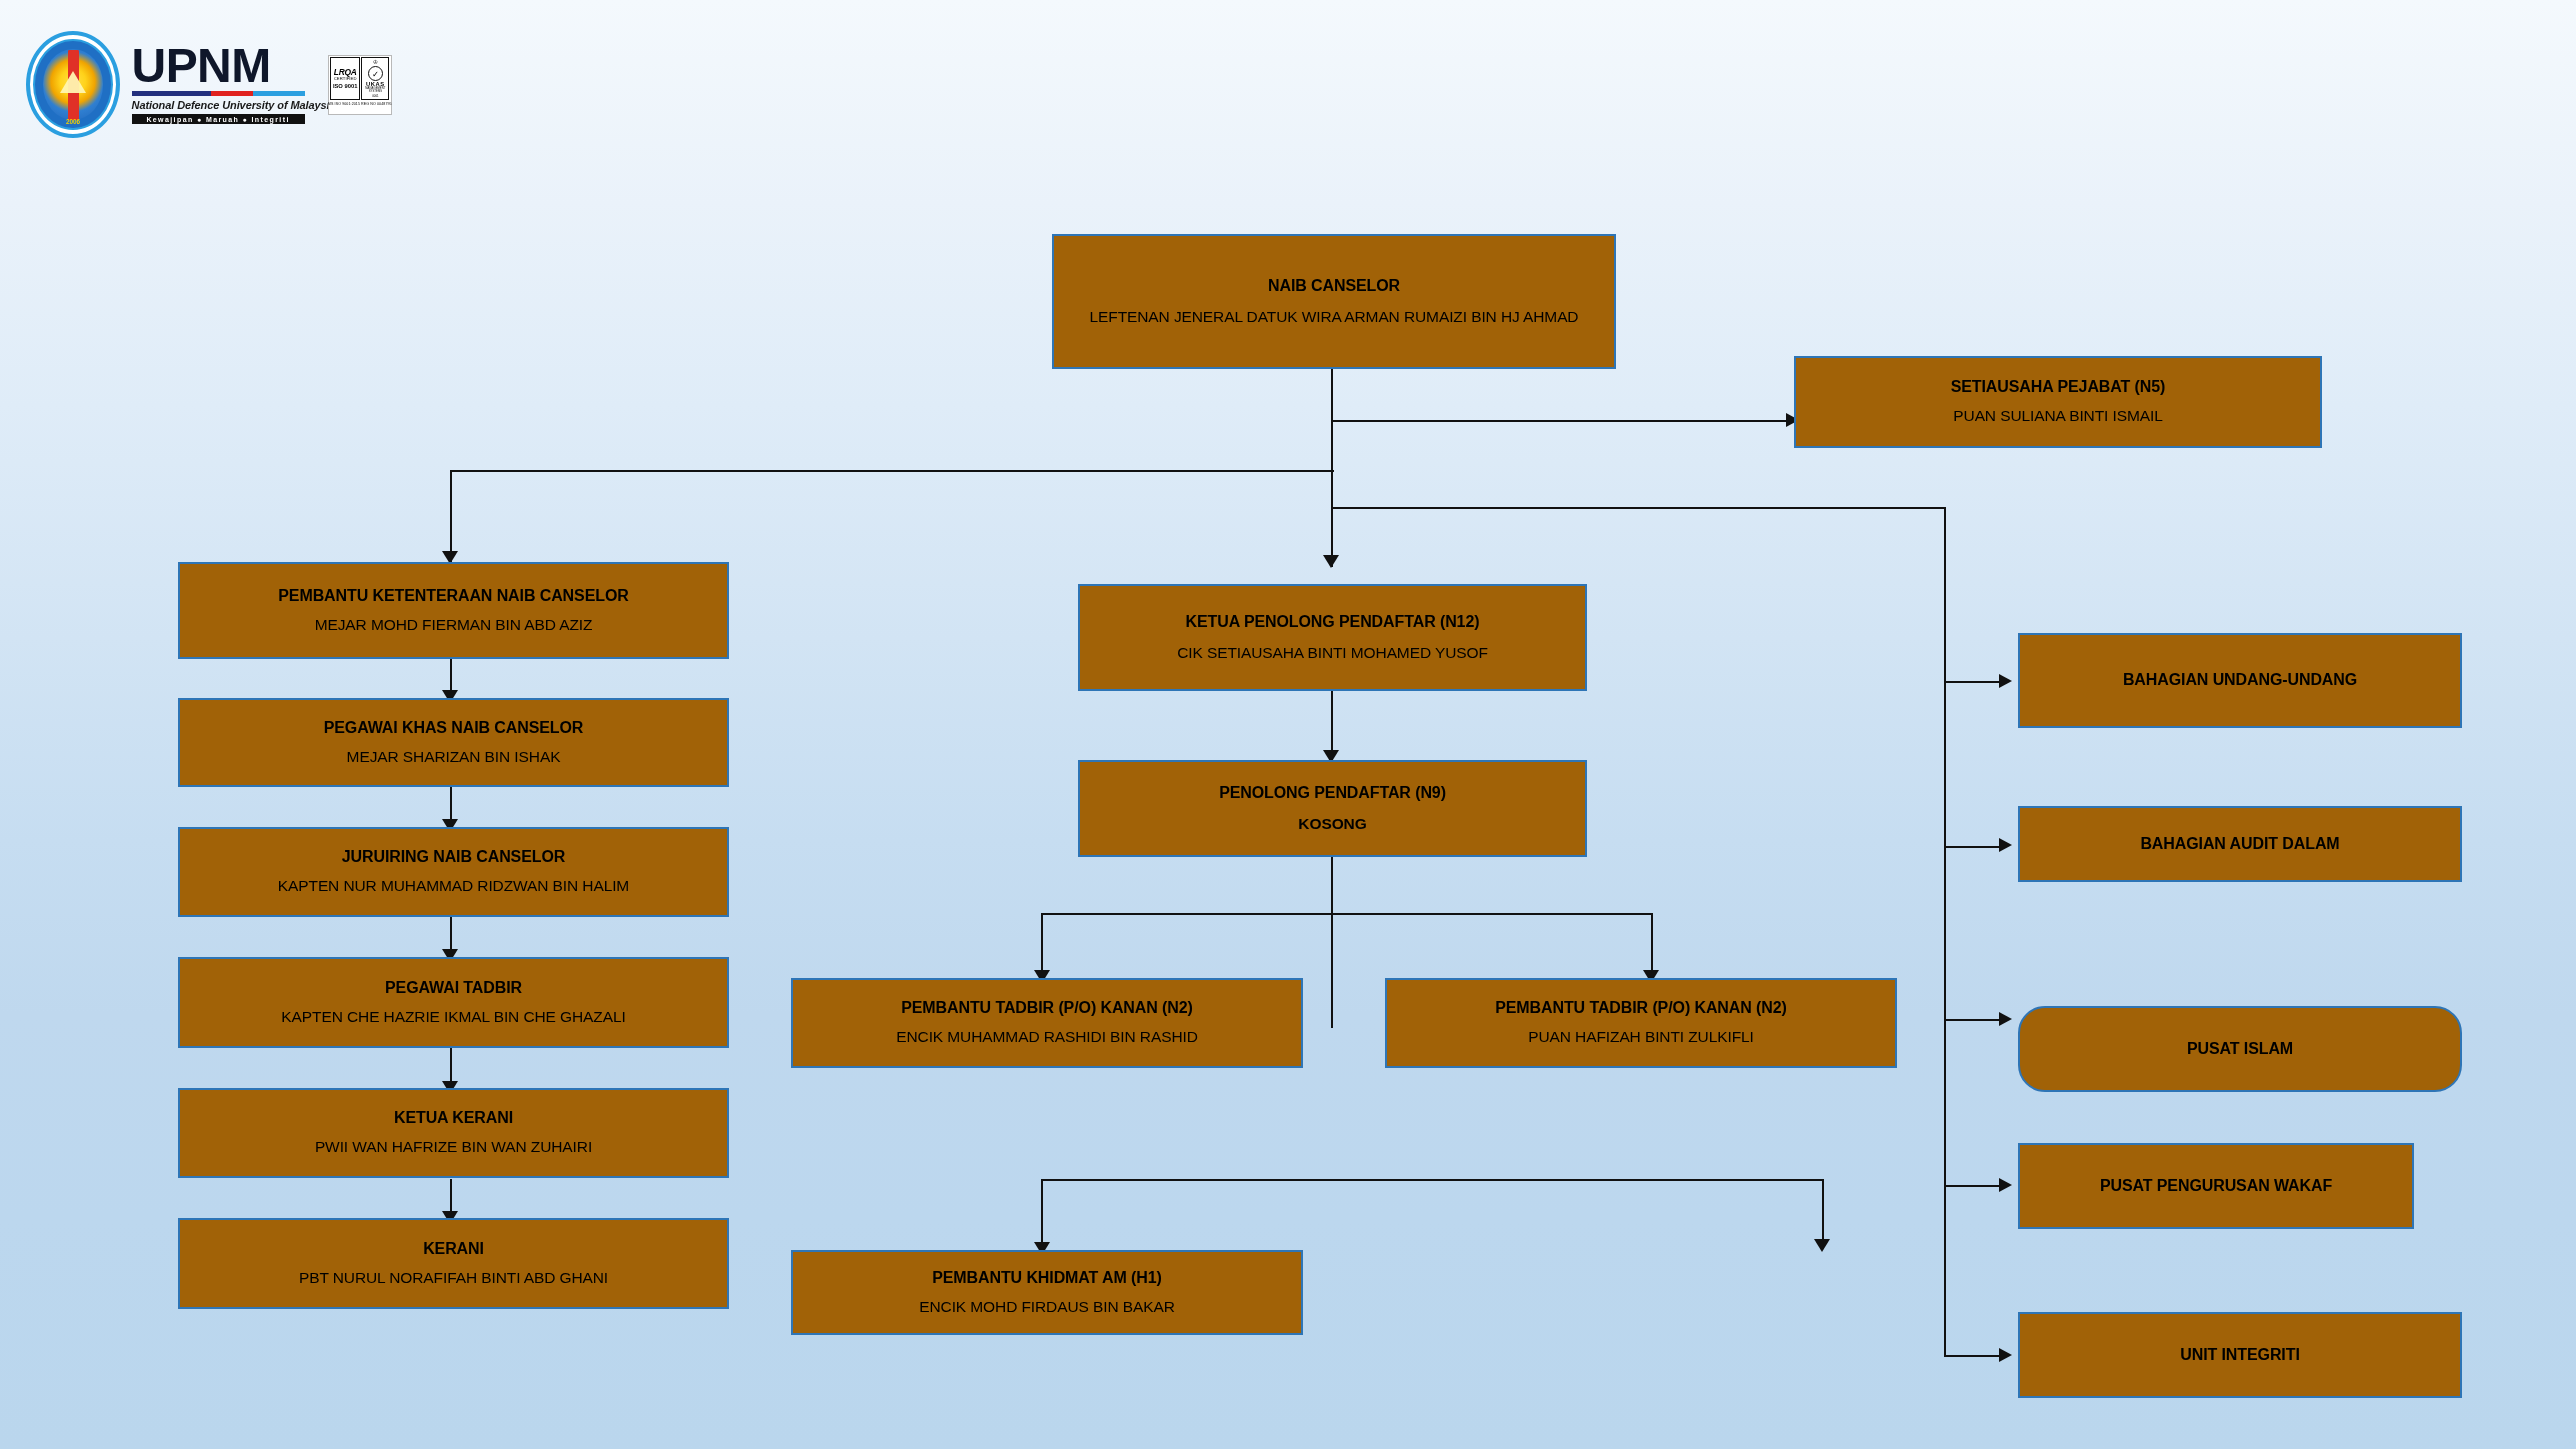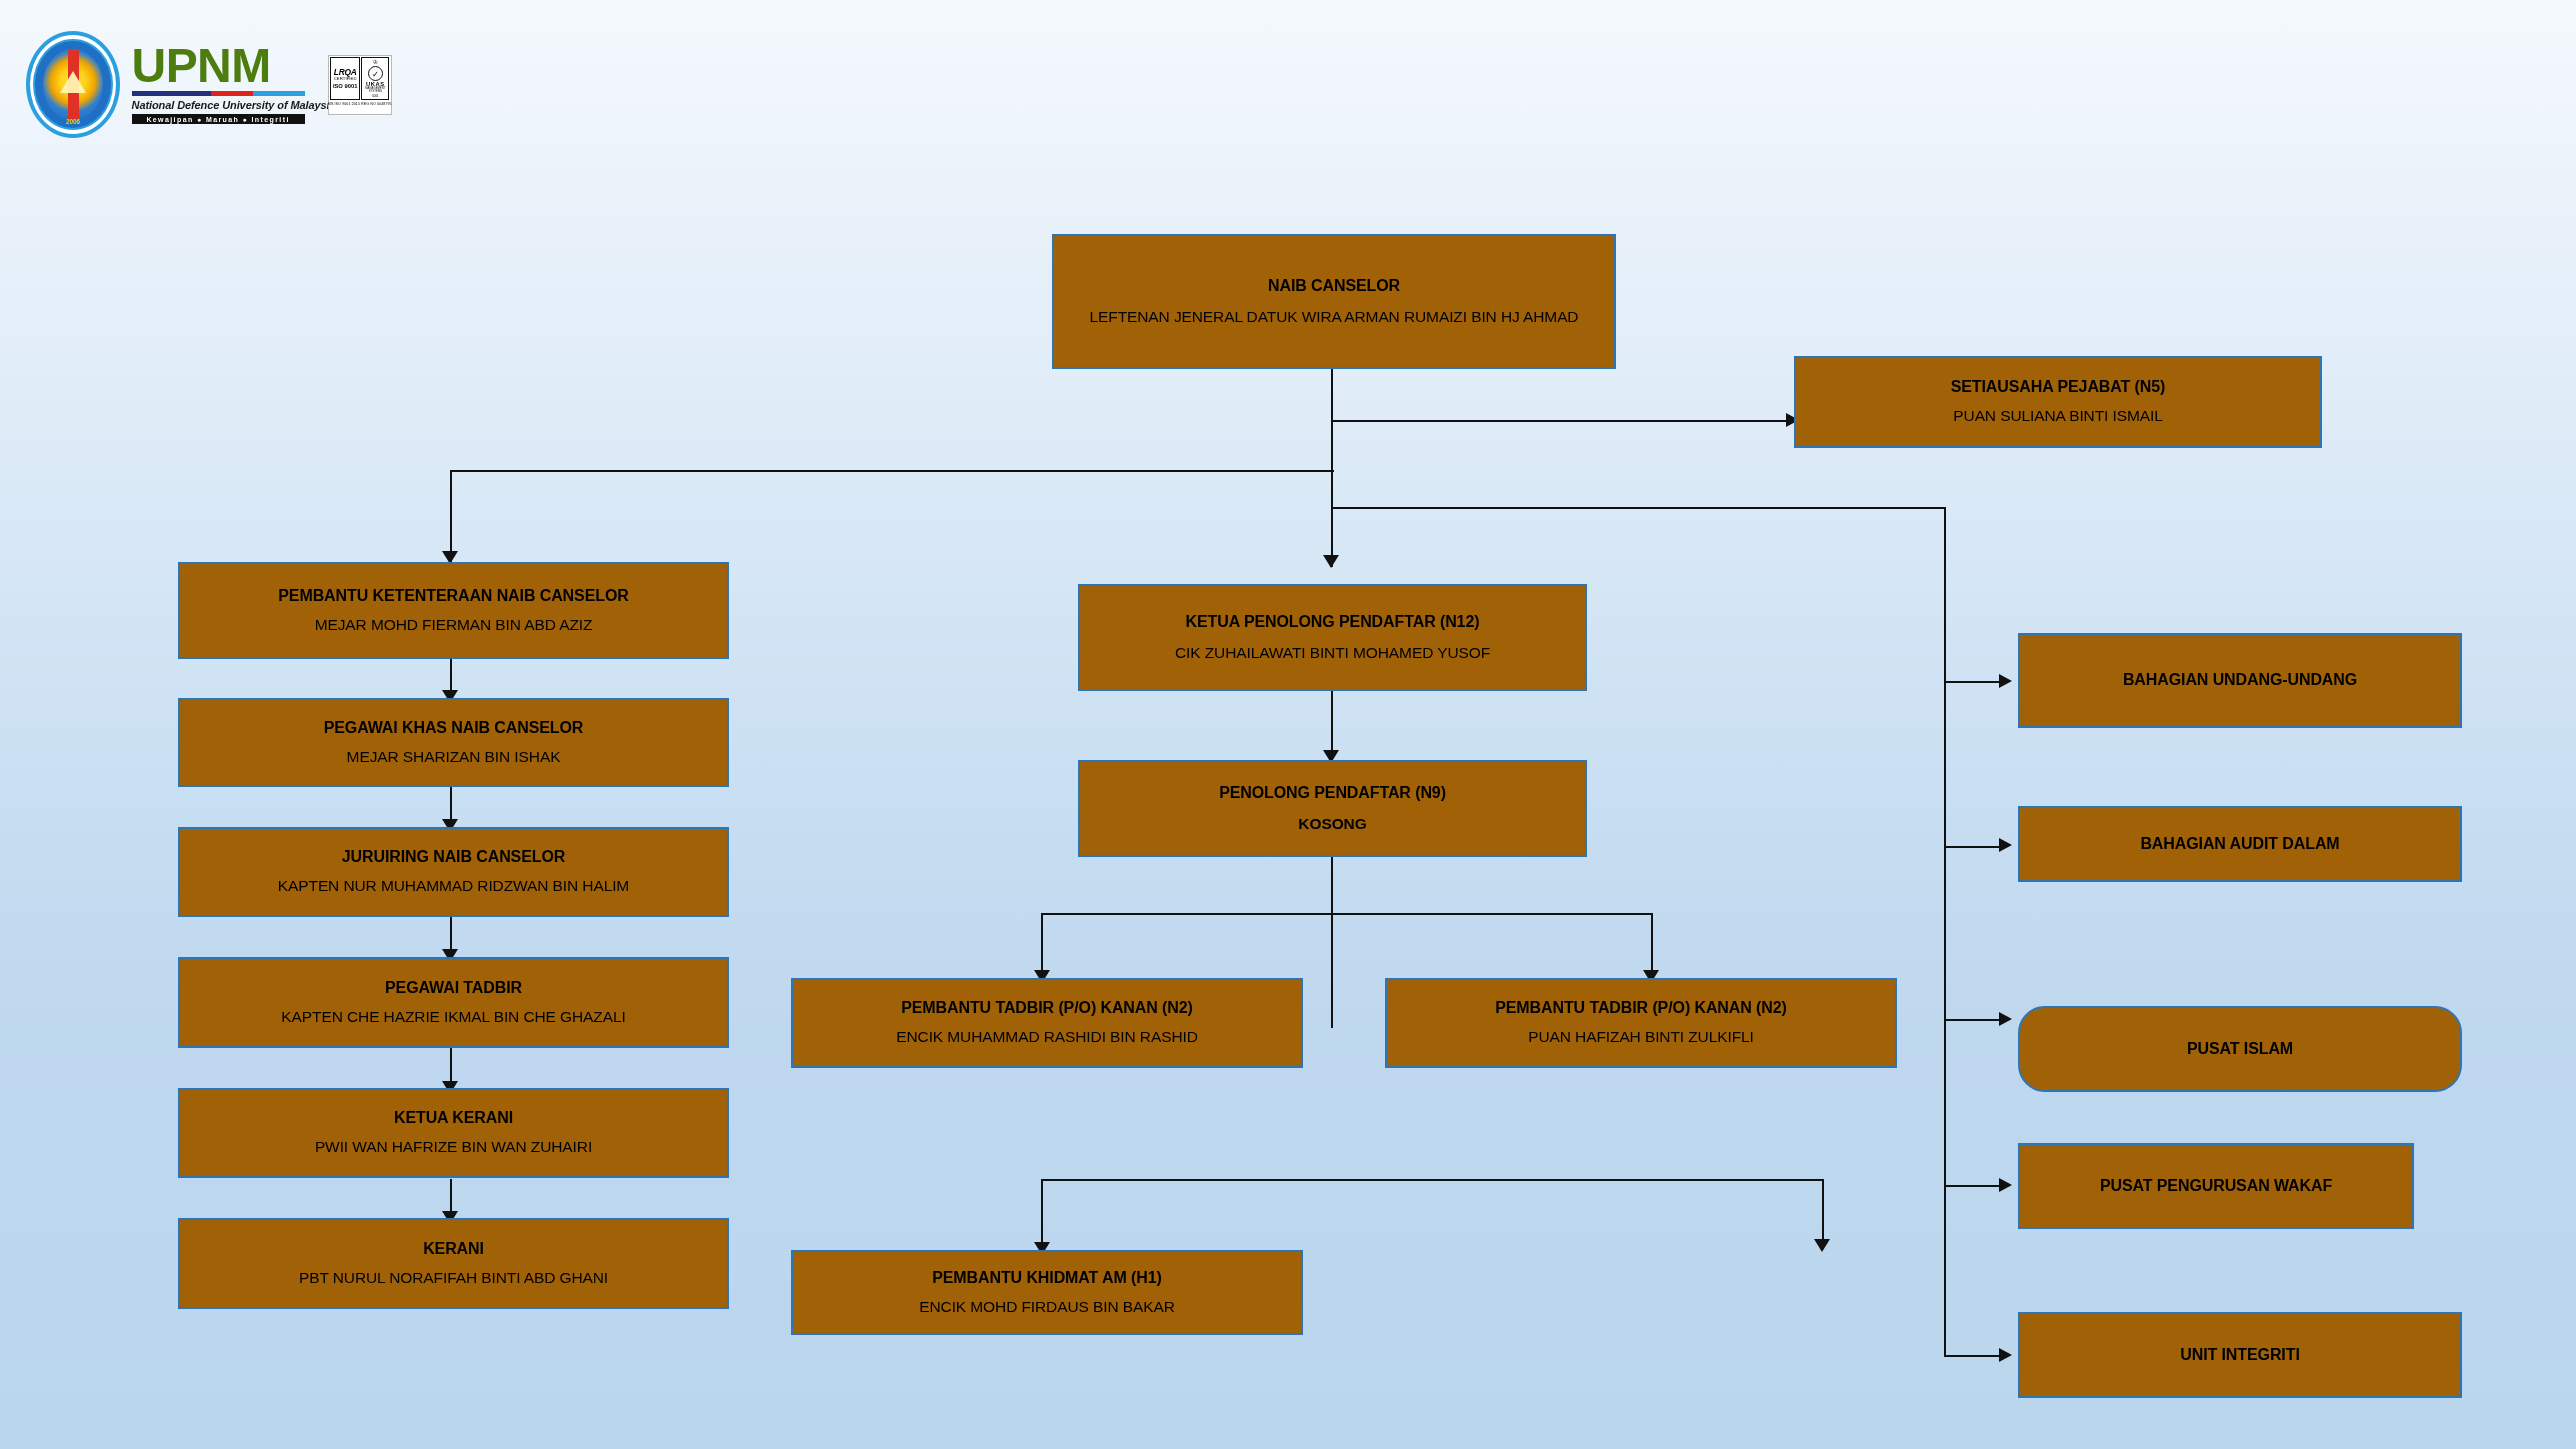--- a/index.html
+++ b/index.html
@@ -36,21 +36,21 @@
     opacity:.95;
   }
   .crest .cyear{
     position:absolute;left:0;right:0;bottom:13px;text-align:center;
     font-size:6.4px;color:#f4d000;font-weight:bold;
   }
 
   .wordmark{display:flex;flex-direction:column;}
   .wordmark .upnm{
     font-size:48px;line-height:.88;font-weight:bold;letter-spacing:-0.6px;
-    color:#4d7c0f;font-family:"Liberation Sans","DejaVu Sans",sans-serif;
+    color:#0f172a;font-family:"Liberation Sans","DejaVu Sans",sans-serif;
   }
   .wordmark .rule{display:flex;height:5.8px;margin:3.9px 0 2.6px 0;width:173px;}
   .wordmark .rule i{display:block;height:100%;}
   .wordmark .rule .s1{width:46%;background:#23307e;}
   .wordmark .rule .s2{width:24%;background:#e0221f;}
   .wordmark .rule .s3{width:30%;background:#2b9fe0;}
   .wordmark .tagline{
     font-size:11px;font-style:italic;font-weight:bold;color:#1a1a1a;width:173px;
     letter-spacing:-0.1px;white-space:nowrap;
   }
@@ -260,21 +260,21 @@
     <div class="name">PWII WAN HAFRIZE BIN WAN ZUHAIRI</div>
   </div>
 
   <div class="node gap-sm" style="left:178px;top:1218px;width:551px;height:91px;">
     <div class="title">KERANI</div>
     <div class="name">PBT NURUL NORAFIFAH BINTI ABD GHANI</div>
   </div>
 
   <div class="node" style="left:1078px;top:584px;width:509px;height:107px;">
     <div class="title">KETUA PENOLONG PENDAFTAR (N12)</div>
-    <div class="name">CIK ZUHAILAWATI BINTI MOHAMED YUSOF</div>
+    <div class="name">CIK SETIAUSAHA BINTI MOHAMED YUSOF</div>
   </div>
 
   <div class="node bold-name" style="left:1078px;top:760px;width:509px;height:97px;">
     <div class="title">PENOLONG PENDAFTAR (N9)</div>
     <div class="name">KOSONG</div>
   </div>
 
   <div class="node gap-sm" style="left:791px;top:978px;width:512px;height:90px;">
     <div class="title">PEMBANTU TADBIR (P/O) KANAN (N2)</div>
     <div class="name">ENCIK MUHAMMAD RASHIDI BIN RASHID</div>

